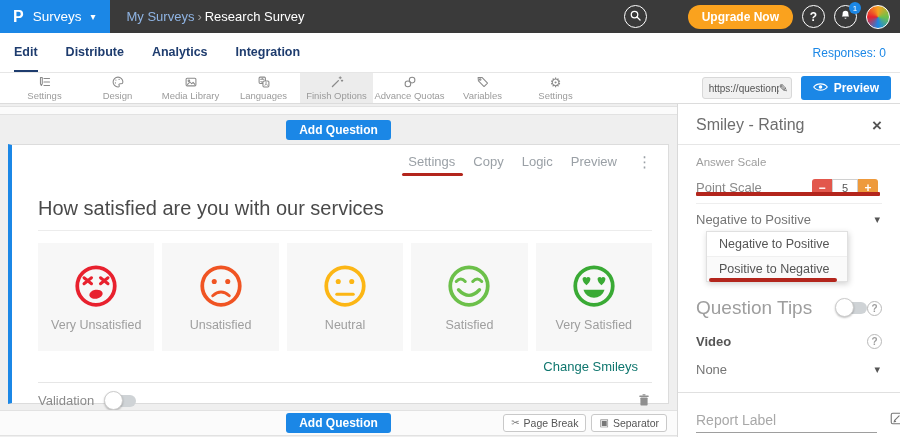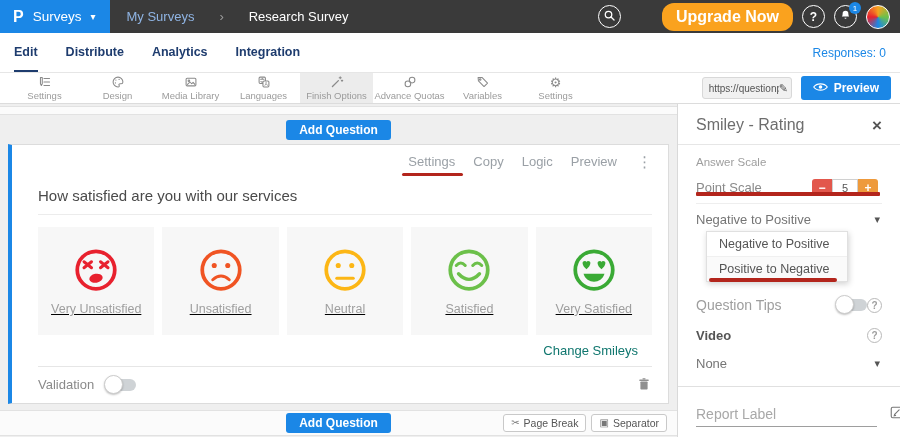--- a/index.html
+++ b/index.html
@@ -6,29 +6,29 @@
   html,body { width:900px; height:437px; }
   body { font-family:"Liberation Sans",sans-serif; background:#efefef; overflow:hidden; }
   .app { width:900px; height:437px; overflow:hidden; background:#efefef; display:flex; flex-direction:column; }
 
   
   .topbar { height:33px; background:#3a3a3a; display:flex; align-items:center; color:#fff; flex:none; }
   .logo-box { height:100%; background:#1b87e6; display:flex; align-items:center; gap:9px; padding:0 15px 0 13px; cursor:pointer; }
   .logo-mark { font-weight:bold; font-size:16px; color:#fff; }
   .logo-menu { font-size:13.5px; color:#fff; }
   .caret { font-size:10px; line-height:1; }
-  .breadcrumb { margin-left:16px; font-size:13px; display:flex; gap:25px; align-items:center; }
+  .breadcrumb { margin-left:16px; font-size:13px; display:flex; gap:3px; align-items:center; }
   .bc-parent { color:#8fb4e3; cursor:pointer; text-decoration:none; }
   .bc-sep { color:#9a9a9a; font-size:13px; }
   .bc-current { color:#fff; }
   .top-actions { margin-left:auto; display:flex; align-items:center; gap:9px; padding-right:10px; }
   .circle-btn { width:23px; height:23px; border-radius:50%; border:1.6px solid #fff; background:transparent;
                 color:#fff; display:flex; align-items:center; justify-content:center; font-size:12px;
                 font-weight:bold; cursor:pointer; padding:0; }
-  .upgrade { background:#faa21e; color:#fff; font-weight:bold; font-size:16px; border:none; border-radius:12px;
+  .upgrade { background:#faa21e; color:#fff; font-weight:bold; font-size:12px; border:none; border-radius:12px;
              padding:5px 14px; cursor:pointer;margin-left:32px; }
   .bell-wrap { position:relative; width:23px; height:23px; border:1.6px solid #fff; border-radius:50%;
                display:flex; align-items:center; justify-content:center; cursor:pointer; }
   .badge { position:absolute; top:-4px; right:-5px; background:#1b87e6; color:#fff; font-size:8px;
            min-width:12px; height:12px; border-radius:6px; display:flex; align-items:center; justify-content:center; }
   .avatar { width:24px; height:24px; border-radius:50%; border:1.6px solid #fff; cursor:pointer;
             background:conic-gradient(#f6a21e,#6cc04a,#1b87e6,#e8212e,#f6a21e); }
 
   
   .navrow { height:40px; background:#fff; display:flex; align-items:stretch; padding:0 14px;
@@ -64,25 +64,25 @@
   .btn-add { background:#1b87e6; color:#fff; border:none; border-radius:3px; font-size:12px; font-weight:bold;
              padding:3px 13px; cursor:pointer; }
 
   .qcard { margin:0 8px; background:#fff; border:1px solid #dcdcdc; border-left:4px solid #1b87e6;
            padding:8px 16px 8px 26px; height:260px; }
   .qtabs { display:flex; justify-content:flex-end; gap:18px; font-size:13px; color:#9aa0a6; align-items:center; }
   .qtab { cursor:pointer; position:relative; padding-bottom:2px; }
   .qtab.annotated::after { content:""; position:absolute; left:-6px; right:-8px; bottom:-5px; height:3px;
                            background:#b3251c; border-radius:2px; }
   .qtab-more { font-size:15px; color:#9aa0a6; cursor:pointer; margin-left:2px; }
-  .qtitle { font-size:15px; color:#4a4a4a; margin-top:16px; }
+  .qtitle { font-size:20px; color:#4a4a4a; margin-top:26px; }
   .qdivider { border-bottom:1px solid #ececec; margin-top:10px; }
   .tiles { display:flex; gap:8px; margin-top:12px; }
   .tile { flex:1; background:#f7f7f7; height:108px; display:flex; flex-direction:column; align-items:center;
-          justify-content:center; gap:4px; cursor:pointer;text-decoration:underline; }
+          justify-content:center; gap:4px; cursor:pointer; }
   .tile svg { width:48px; height:48px; }
   .tile-label { font-size:12.5px; color:#9e9e9e; }
   .change-row { display:flex; justify-content:flex-end; margin-top:8px; padding-right:14px; }
   .change-link { font-size:13px; color:#0f766e; cursor:pointer; text-decoration:none; }
   .validation-row { margin-top:8px; border-top:1px solid #e6e6e6; padding-top:9px; display:flex; align-items:center; }
   .validation-label { font-size:13px; color:#8a8a8a; margin-right:12px; }
   .toggle { width:30px; height:12px; background:#cfd3d6; border-radius:6px; position:relative; cursor:pointer; flex:none; }
   .toggle .knob { position:absolute; left:-2px; top:-4px; width:19px; height:19px; background:#fff;
                   border:1px solid #ccc; border-radius:50%; box-shadow:0 1px 2px rgba(0,0,0,.25); }
   .trash { margin-left:auto; cursor:pointer; height:17px; }
@@ -115,21 +115,21 @@
   .select-row { display:flex; align-items:center; margin-top:7px; border-top:1px solid #eee; padding-top:8px; cursor:pointer; }
   .select-label { font-size:13px; color:#757575; }
   .select-caret { margin-left:auto; color:#555; font-size:11px; margin-right:2px; }
   .dropdown { margin:4px 0 0 10px; width:142px; background:#fff; border:1px solid #e0e0e0;
               box-shadow:1px 2px 6px rgba(0,0,0,.18); position:relative; z-index:5; }
   .dd-item { font-size:12.5px; color:#555; padding:5px 12px; cursor:pointer; position:relative; }
   .dd-item.second { border-top:1px solid #f0f0f0; background:#fafafa; }
   .dd-item.annotated::after { content:""; position:absolute; left:2px; right:10px; bottom:-1px; height:4px;
                               background:#b3251c; border-radius:2px; }
   .tips-row { display:flex; align-items:center; margin-top:15px; }
-  .tips-label { font-size:14px; color:#9e9e9e; flex:1; }
+  .tips-label { font-size:19px; color:#9e9e9e; flex:1; }
   .help-circle { width:15px; height:15px; border-radius:50%; border:1.4px solid #b9b9b9; color:#9e9e9e;
                  font-size:10px; font-weight:bold; display:flex; align-items:center; justify-content:center;
                  margin-left:auto; flex:none; cursor:pointer; }
   .video-row { display:flex; align-items:center; margin-top:15px; }
   .video-label { font-size:13px; color:#555; font-weight:bold; }
   .none-row { display:flex; align-items:center; margin-top:13px; cursor:pointer; }
   .none-label { font-size:13px; color:#757575; }
   .panel-divider { border-bottom:1px solid #e0e0e0; margin:15px -18px 0; }
   .panel-tabs { display:flex; gap:28px; padding:11px 18px 0; margin:0 -18px; border-bottom:1px solid #e3e3e3; }
   .ptab { font-size:13px; color:#8a8a8a; padding-bottom:8px; cursor:pointer; border-bottom:3px solid transparent; }

